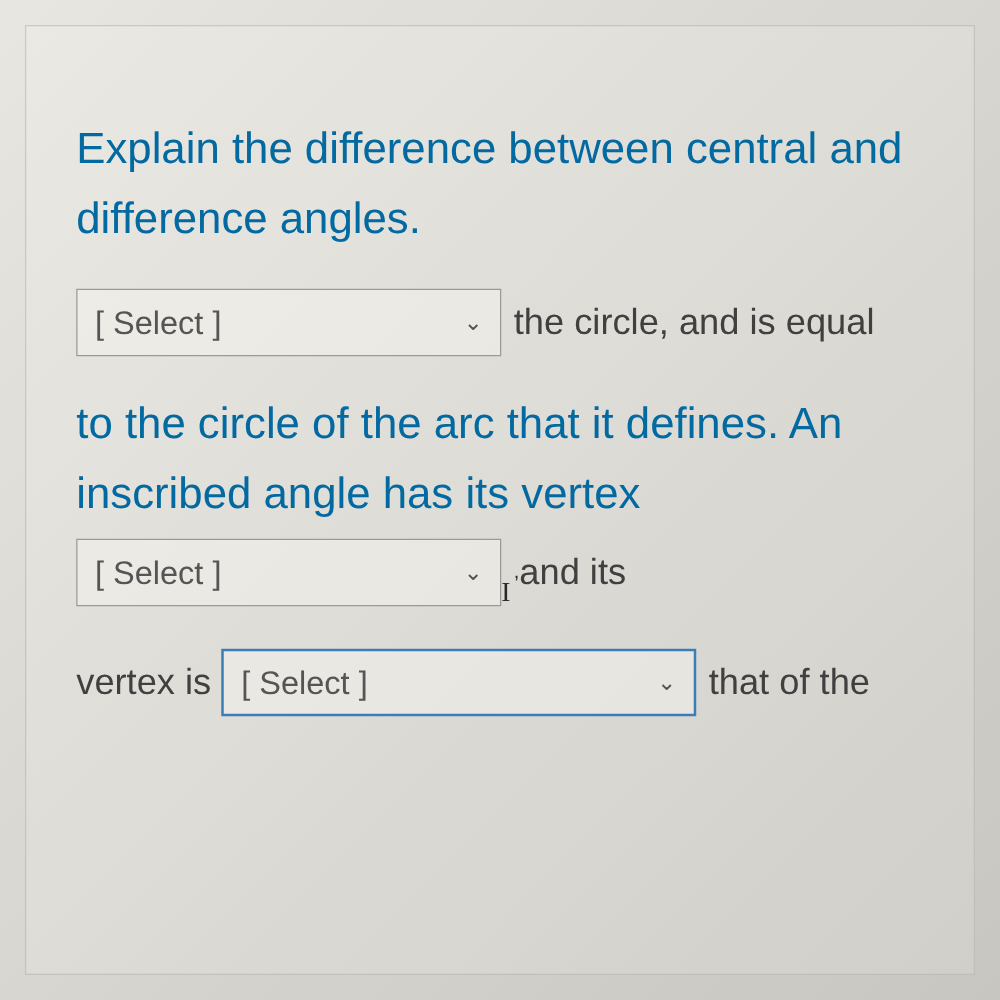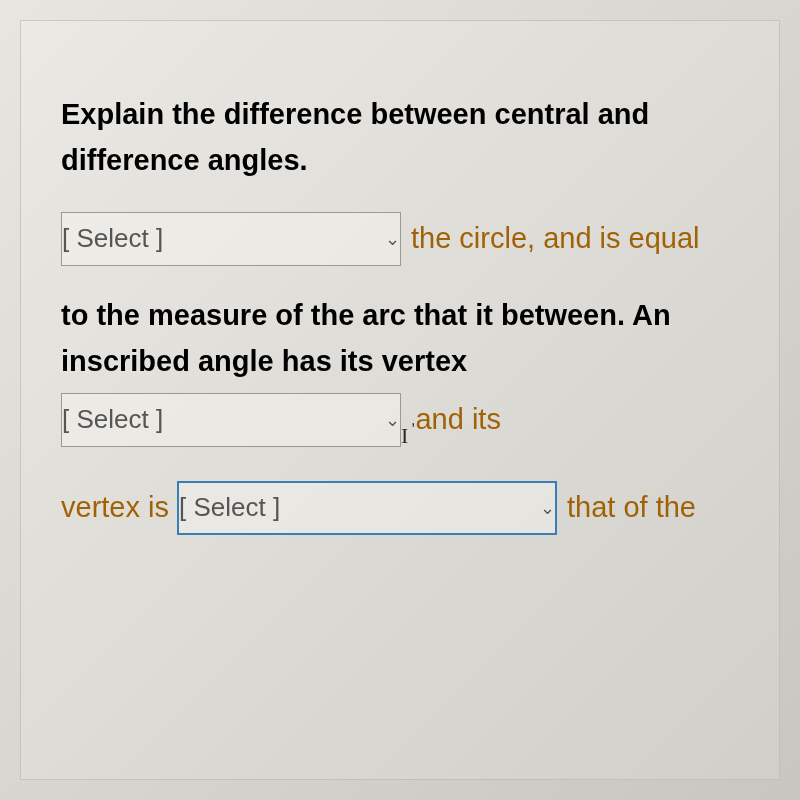--- a/index.html
+++ b/index.html
@@ -17,62 +17,62 @@
       position: relative;
     }
     .question-box {
       background: rgba(255, 255, 255, 0.15);
       border: 1px solid rgba(180, 178, 172, 0.6);
       padding: 70px 40px 60px 40px;
       width: 100%;
       height: 100%;
     }
     .question-text {
-      font-size: 29px;
+      font-size: 35px;
       line-height: 1.6;
-      color: #000000;
-      font-weight: 700;
+      color: #0369a1;
+      font-weight: 400;
     }
     .text-line {
       display: block;
     }
     .flow-line {
       display: flex;
       align-items: center;
       flex-wrap: wrap;
       margin: 8px 0;
       gap: 0;
     }
     .select-box {
       display: inline-flex;
       align-items: center;
       justify-content: space-between;
       border: 1px solid #999;
       background: rgba(245, 243, 238, 0.5);
-      padding: 10px 0;
+      padding: 10px 14px;
       font-size: 26px;
       color: #555;
       min-width: 340px;
       height: 54px;
       margin-right: 10px;
       cursor: pointer;
     }
     .select-box.focused {
       border: 2px solid #3b7db5;
       min-width: 380px;
       margin-left: 8px;
     }
     .chevron {
       font-size: 18px;
       color: #555;
       margin-left: 8px;
     }
     .inline-text {
       font-size: 29px;
-      color: #a16207;
+      color: #404040;
     }
     .spacer {
       height: 18px;
     }
     .cursor-mark {
       position: relative;
       display: inline-block;
     }
     .text-cursor {
       position: absolute;
@@ -103,21 +103,21 @@
     <div class="select-box">
       <span>[ Select ]</span>
       <span class="chevron">⌄</span>
     </div>
     <span class="inline-text"> the circle, and is equal</span>
   </div>
 
   <div class="spacer"></div>
 
   <div class="question-text">
-    <span class="text-line">to the measure of the arc that it between. An</span>
+    <span class="text-line">to the circle of the arc that it defines. An</span>
     <span class="text-line">inscribed angle has its vertex</span>
   </div>
 
   <div class="flow-line">
     <div class="select-box">
       <span>[ Select ]</span>
       <span class="chevron">⌄</span>
     </div>
       <span class="cursor-mark"><span>,</span><span class="text-cursor">I</span></span>
       <span class="inline-text"> and its</span>

